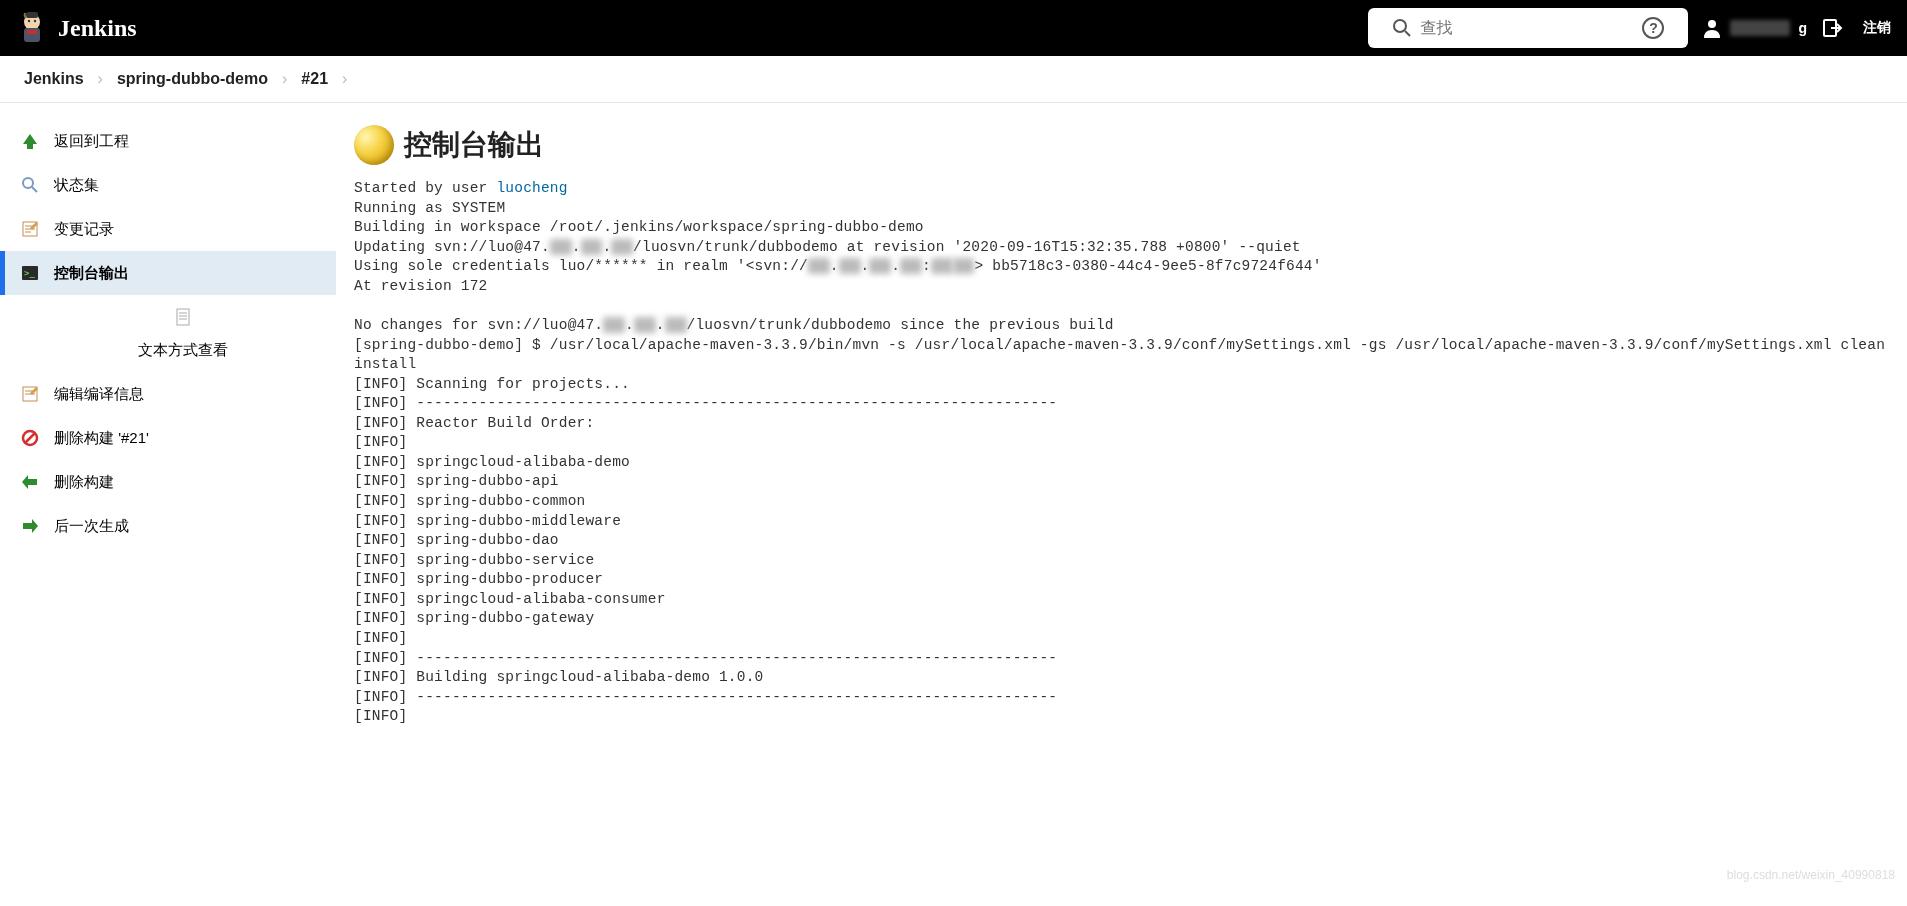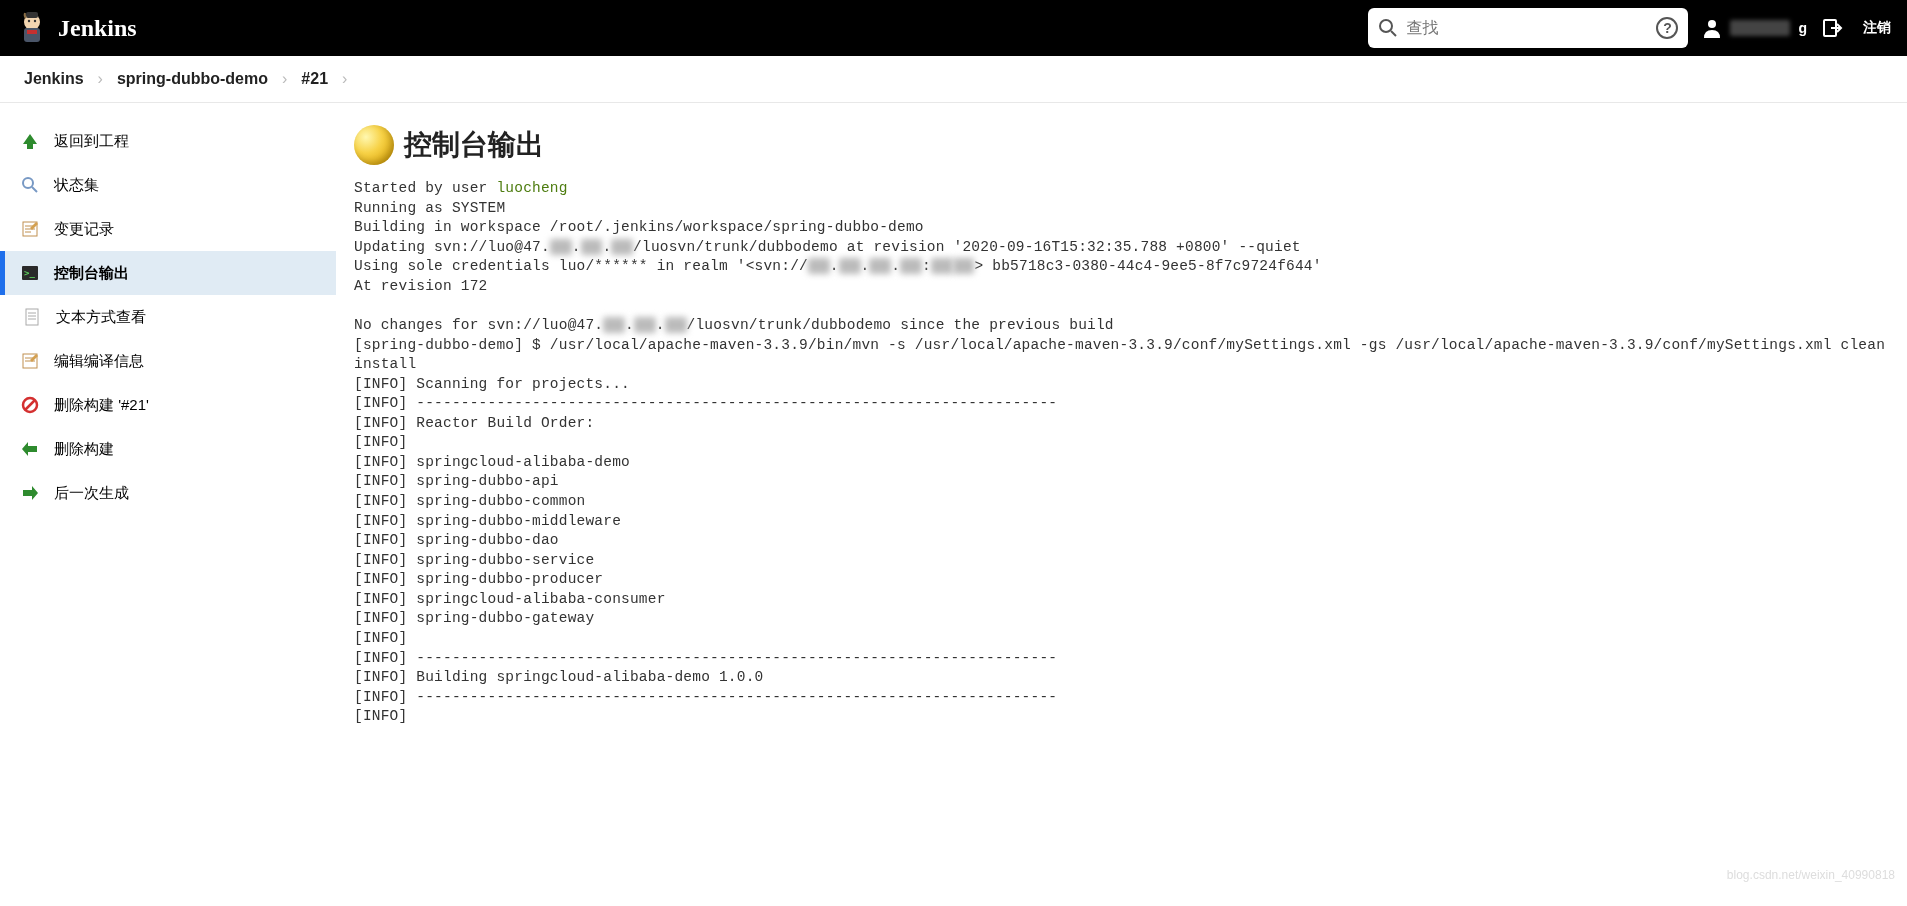--- a/index.html
+++ b/index.html
@@ -2,41 +2,41 @@
 <html><head>
 <meta charset="utf-8">
 <style>
 * { box-sizing: border-box; margin: 0; padding: 0; }
 body { font-family: Arial, Helvetica, sans-serif; font-size: 14px; color: #333; background: #fff; }
 .header { background: #000; height: 56px; display: flex; align-items: center; padding: 0 16px; gap: 14px; }
 .logo-wrap { display: flex; align-items: center; gap: 10px; text-decoration: none; }
 .logo-img { width: 32px; height: 36px; }
 .logo-text { color: #fff; font-size: 24px; font-weight: bold; font-family: Georgia, serif; }
 .header-spacer { flex: 1; }
-.search-wrap { background: #fff; border-radius: 6px; height: 40px; width: 320px; display: flex; align-items: center; padding: 0 10px; gap: 8px; }
+.search-wrap { background: #fff; border-radius: 6px; height: 40px; width: 320px; display: flex; align-items: center; padding: 0 24px; gap: 8px; }
 .search-input { border: none; outline: none; flex: 1; font-size: 16px; }
 .help-circle { border: 2px solid #555; border-radius: 50%; width: 22px; height: 22px; display: flex; align-items: center; justify-content: center; color: #555; font-size: 14px; font-weight: bold; }
 .header-user { display: flex; align-items: center; gap: 8px; color: #fff; font-weight: bold; }
 .user-blur { background: #444; width: 60px; height: 16px; filter: blur(2px); border-radius: 2px; }
 .header-logout { display: flex; align-items: center; gap: 20px; color: #fff; font-weight: bold; }
 .breadcrumb { background: #fff; border-bottom: 1px solid #e8e8e8; padding: 14px 24px; display: flex; align-items: center; gap: 14px; font-size: 16px; }
 .breadcrumb a { color: #222; text-decoration: none; font-weight: bold; }
 .breadcrumb .sep { color: #bbb; font-weight: normal; }
 .body-wrap { display: flex; }
 .sidebar { width: 336px; padding-top: 16px; }
 .side-item { display: flex; align-items: center; gap: 14px; padding: 12px 20px; cursor: pointer; font-size: 15px; color: #000000; }
 .side-item.active { background: #e0ebf4; border-left: 5px solid #1f6feb; padding-left: 15px; font-weight: bold; }
-.side-sub { padding-left: 22px; }
+.side-sub { padding-left: 50px; flex-direction: column; }
 .side-icon { width: 20px; height: 20px; display: flex; align-items: center; justify-content: center; }
 .content { flex: 1; padding: 22px 18px; }
 .page-title-wrap { display: flex; align-items: center; gap: 10px; margin-bottom: 14px; }
 .orb { width: 40px; height: 40px; border-radius: 50%; background: radial-gradient(circle at 30% 30%, #fff8b0, #f7d247 40%, #d69e00 90%); box-shadow: inset -3px -3px 6px rgba(0,0,0,0.2); }
 .page-title { font-size: 28px; font-weight: bold; color: #222; }
 .console { font-family: "Courier New", monospace; font-size: 14.5px; line-height: 1.35; white-space: pre-wrap; color: #333; letter-spacing: 0.2px; }
-.console a.user-link { color: #4d7c0f; text-decoration: none; margin-top: 36px; }
+.console a.user-link { color: #0369a1; text-decoration: none; margin-top: 36px; }
 .blur-span { filter: blur(3px); background: #bbb; color: #bbb; padding: 0 2px; border-radius: 2px; }
 .watermark { position: fixed; bottom: 24px; right: 12px; color: #ddd; font-size: 12px; pointer-events: none; }
 svg { display: block; }
 </style>
 </head>
 <body>
 
 <div class="header">
   <a class="logo-wrap">
     <span class="logo-img">

